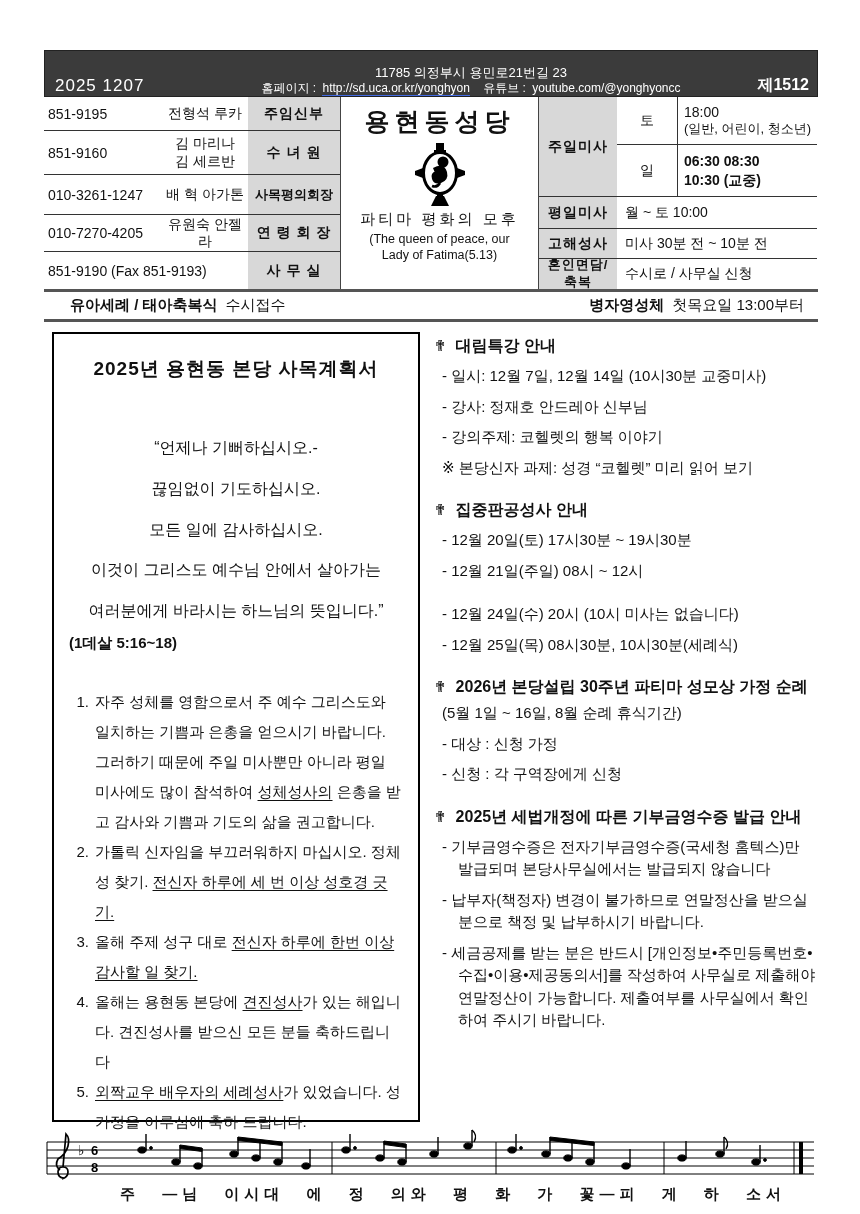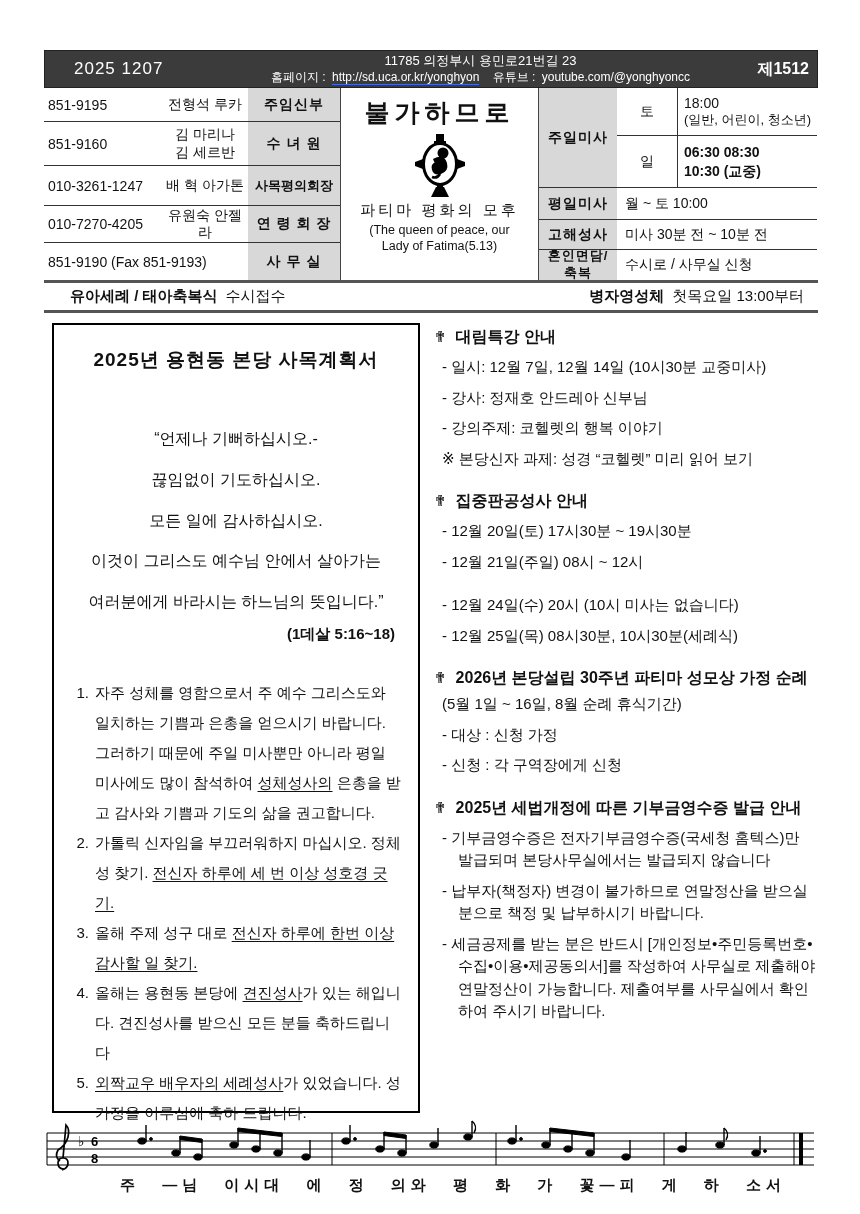--- a/index.html
+++ b/index.html
@@ -1,21 +1,21 @@
 <!DOCTYPE html>
 <html><head>
 <meta charset="utf-8">
 <style>
   * { margin:0; padding:0; box-sizing:border-box; }
   body { background:#fff; font-family:"Liberation Sans","DejaVu Sans",sans-serif; color:#111; }
   .page { position:relative; width:860px; height:1214px; background:#fff; overflow:hidden; }
   .content { position:absolute; left:44px; top:50px; width:774px; }
 
   
-  .topbar { display:flex; align-items:center; background:#3b3b3b; color:#fff; height:38px; border:1px solid #222;padding-left:19px; }
+  .topbar { display:flex; align-items:flex-end; background:#3b3b3b; color:#fff; height:47px; border:1px solid #222; }
   .tb-left { width:150px; padding-left:10px; font-size:17px; letter-spacing:1px; }
   .tb-center { flex:1; text-align:center; line-height:1.25; }
   .tb-addr { font-size:13px; }
   .tb-links { font-size:12px; }
   .tb-links .lbl { margin:0 3px 0 10px; }
   .tb-links .link { border-bottom:1.5px solid #4169e1; cursor:pointer; }
   .tb-right { width:70px; font-size:16px; font-weight:bold; text-align:right; padding-right:8px; }
 
   
   .infoband { display:flex; border-bottom:3px solid #555; }
@@ -53,21 +53,21 @@
 
   
   .strip { display:flex; justify-content:space-between; align-items:center; height:30px; border-bottom:3px solid #555; font-size:15px; padding:0 14px 0 26px; }
   .strip b { font-weight:bold; margin-right:8px; }
 
   
   .main { display:flex; margin-top:10px; }
   .planbox { width:368px; height:790px; border:2px solid #000; margin-left:8px; padding:14px 15px; }
   .plan-title { text-align:center; font-size:19px; font-weight:bold; margin:8px 0 46px; letter-spacing:1px; }
   .quote { text-align:center; font-size:16px; font-weight:400; line-height:2.55; }
-  .quote-ref { text-align:right; font-size:15px; font-weight:600; margin:2px 8px 34px 0; }
+  .quote-ref { font-size:15px; font-weight:600; margin:2px 8px 34px 0; }
   .plan-item { display:flex; font-size:15px; font-weight:500; line-height:2.0; }
   .plan-num { width:20px; flex:none; text-align:right; margin-right:6px; }
   .plan-text { flex:1; }
   .u { text-decoration:underline; text-underline-offset:3px; }
 
   .announcements { flex:1; margin-left:14px; padding-top:4px; }
   .section { margin-bottom:21px; }
   .sec-title { font-size:16px; font-weight:bold; margin-bottom:8px; }
   .cross { font-size:15px; margin-right:9px; font-weight:normal; }
   .sec-item { font-size:15px; font-weight:500; line-height:1.5; margin:8px 0; padding-left:24px; text-indent:-16px; }
@@ -123,21 +123,21 @@
         <div class="c-name">유원숙 안젤라</div>
         <div class="c-role">연 령 회 장</div>
       </div>
       <div class="c-row r5">
         <div class="c-phone wide">851-9190 (Fax 851-9193)</div>
         <div class="c-role">사 무 실</div>
       </div>
     </div>
 
     <div class="identity">
-      <div class="church-name">불가하므로</div>
+      <div class="church-name">용현동성당</div>
       <svg class="logo" width="54" height="66" viewBox="0 0 54 66">
         <g fill="#000">
           <rect x="23" y="1" width="8" height="8"></rect>
           <rect x="21" y="8" width="12" height="5"></rect>
           <path d="M2 29 L10 26 L10 36 L2 33 Z"></path>
           <path d="M52 29 L44 26 L44 36 L52 33 Z"></path>
           <rect x="24" y="50" width="6" height="8"></rect>
           <path d="M18 64 L36 64 L31 54 L23 54 Z"></path>
         </g>
         <ellipse cx="27" cy="31" rx="16.5" ry="20.5" fill="#fff" stroke="#000" stroke-width="3"></ellipse>

